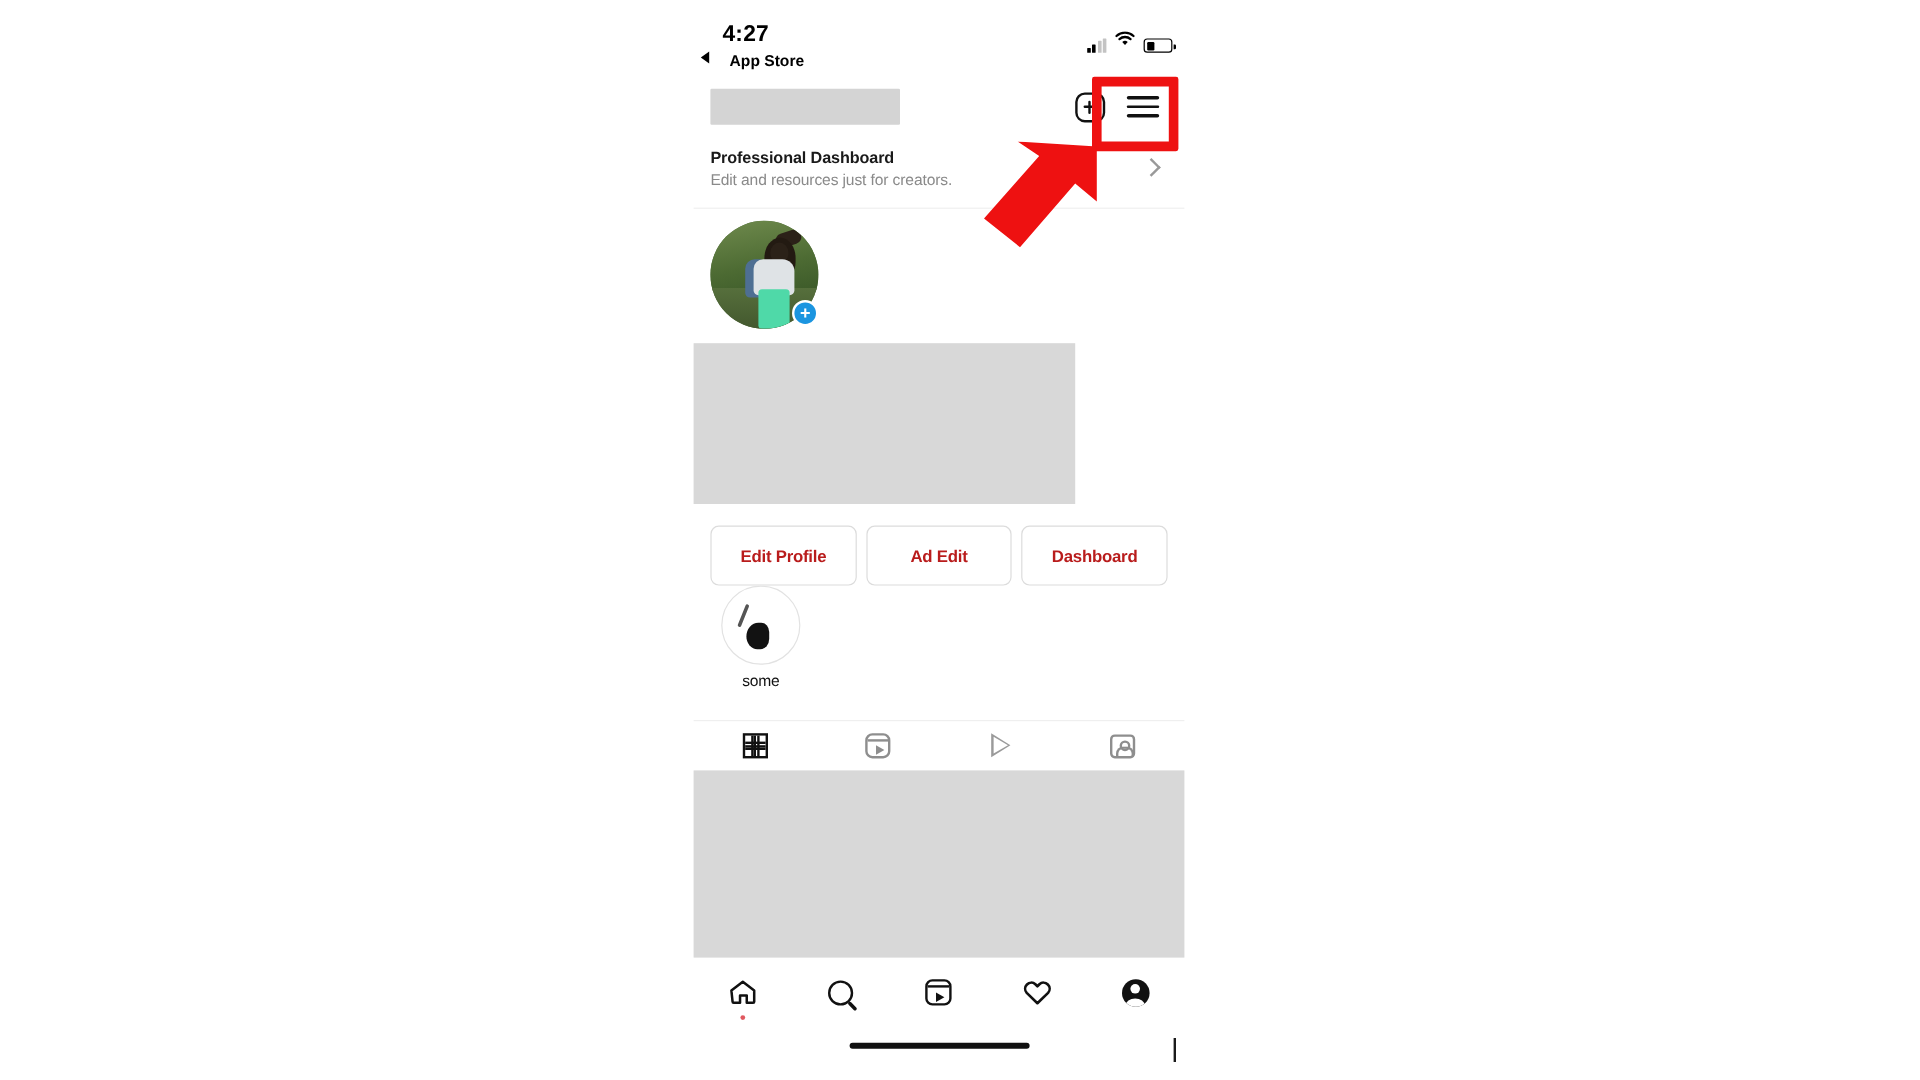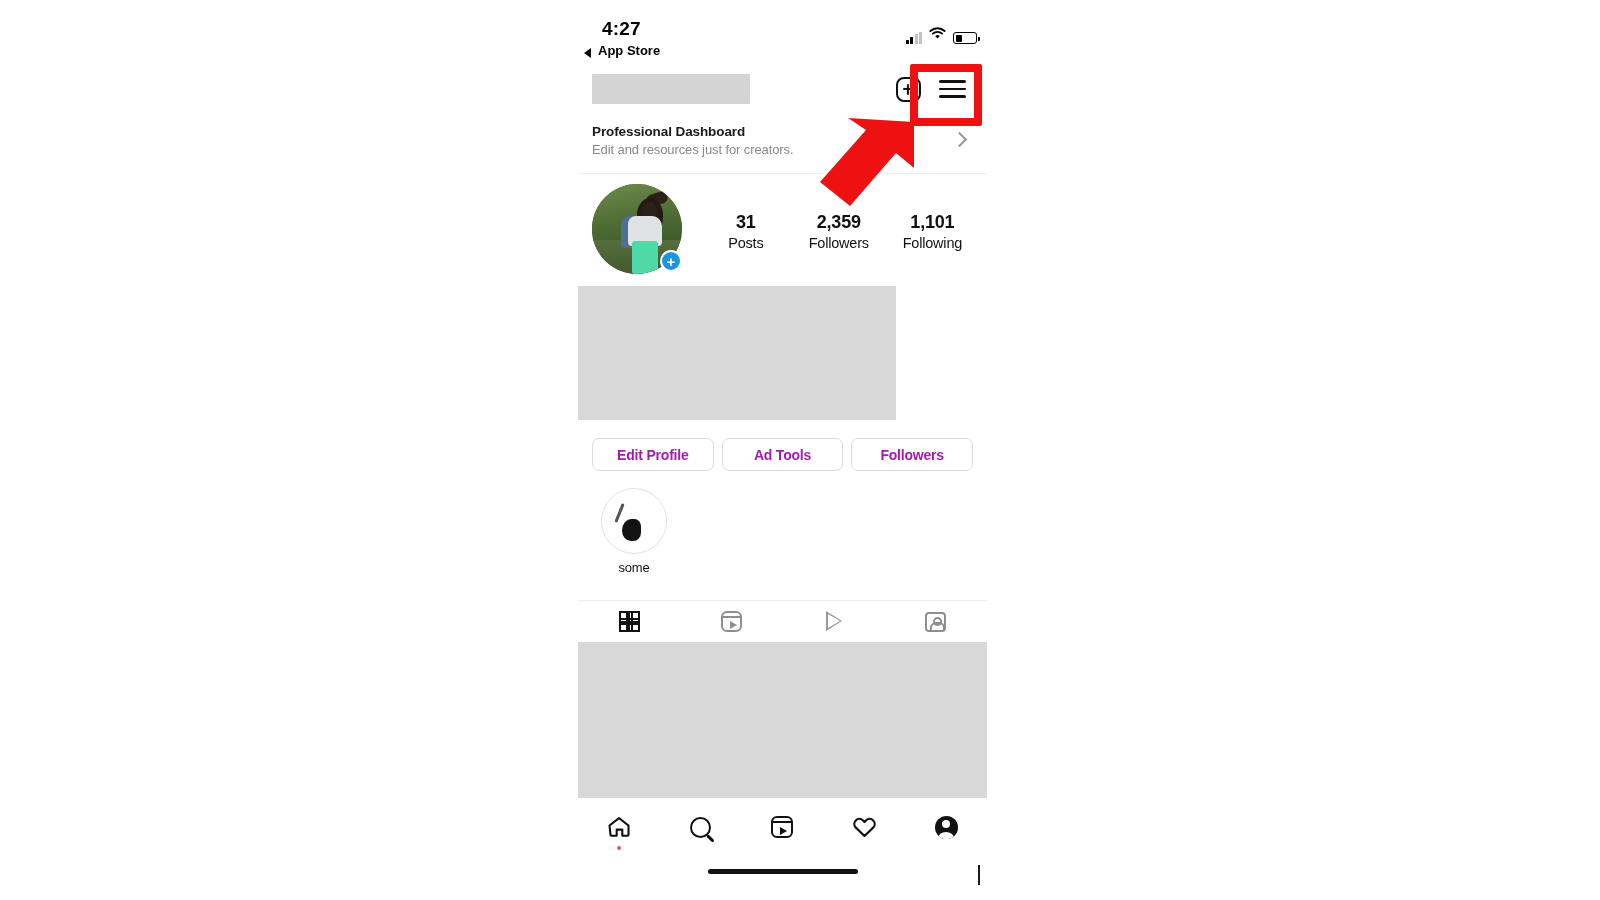--- a/index.html
+++ b/index.html
@@ -24,21 +24,21 @@
     position: absolute; left: 0; top: 0; width: 409px; height: 50px;
   }
   .sb-time {
     position: absolute; left: 24px; top: 18px;
     font-size: 19px; font-weight: bold; color: #000;
     letter-spacing: .2px;
   }
   .sb-back {
     position: absolute; left: 6px; top: 43px;
     font-size: 13px; font-weight: bold; color: #000;
-    display: flex; align-items: flex-end; gap: 7px;
+    display: flex; align-items: flex-start; gap: 17px;
   }
   .sb-back .tri {
     width: 0; height: 0;
     border-top: 5px solid transparent;
     border-bottom: 5px solid transparent;
     border-right: 7px solid #000;
     display: inline-block;
   }
   .sb-right {
     position: absolute; right: 10px; top: 26px;
@@ -148,23 +148,23 @@
     width: 318px; height: 134px;
     background: #d8d8d8;
   }
 
   
   .action-row {
     position: absolute; left: 0; top: 438px; width: 409px;
     display: flex; gap: 8px; padding: 0 14px;
   }
   .act-btn {
-    flex: 1; height: 33px; border: 1px solid #dcdcdc; border-radius: 7px;
+    flex: 1; height: 50px; border: 1px solid #dcdcdc; border-radius: 7px;
     background: #fff; display: flex; align-items: center; justify-content: center;
-    font-size: 14px; font-weight: bold; color: #a21caf; letter-spacing: -.2px;
+    font-size: 14px; font-weight: bold; color: #b91c1c; letter-spacing: -.2px;
   }
 
   
   .highlights {
     position: absolute; left: 0; top: 488px; width: 409px; height: 100px;
     display: flex; gap: 0px; padding-left: 12px; overflow: hidden;
   }
   .hl-item { width: 88px; flex: 0 0 88px; text-align: center; }
   .hl-circle {
     width: 66px; height: 66px; border-radius: 50%;
@@ -323,42 +323,28 @@
             <span class="bg-bot"></span>
           <span class="person-arm"></span>
             <span class="person-hair"></span>
           <span class="person-head"></span>
             <span class="person-jacket"></span>
           <span class="person-top"></span>
             <span class="person-pants"></span>
         </div>
         <div class="avatar-plus">+</div>
       </div>
-      <div class="stats">
-        <div class="stat">
-          <div class="num">31</div>
-          <div class="lbl">Posts</div>
-        </div>
-        <div class="stat">
-          <div class="num">2,359</div>
-          <div class="lbl">Followers</div>
-        </div>
-        <div class="stat">
-          <div class="num">1,101</div>
-          <div class="lbl">Following</div>
-        </div>
-      </div>
     </div>
 
     <div class="bio-redacted"></div>
 
     <div class="action-row">
       <div class="act-btn">Edit Profile</div>
-      <div class="act-btn">Ad Tools</div>
-      <div class="act-btn">Followers</div>
+      <div class="act-btn">Ad Edit</div>
+      <div class="act-btn">Dashboard</div>
     </div>
 
     <div class="highlights">
       <div class="hl-item">
         <div class="hl-circle">
           <span class="cv-stick"></span>
             <span class="cv-blob"></span>
         </div>
         <div class="hl-label">some </div>
       </div>

